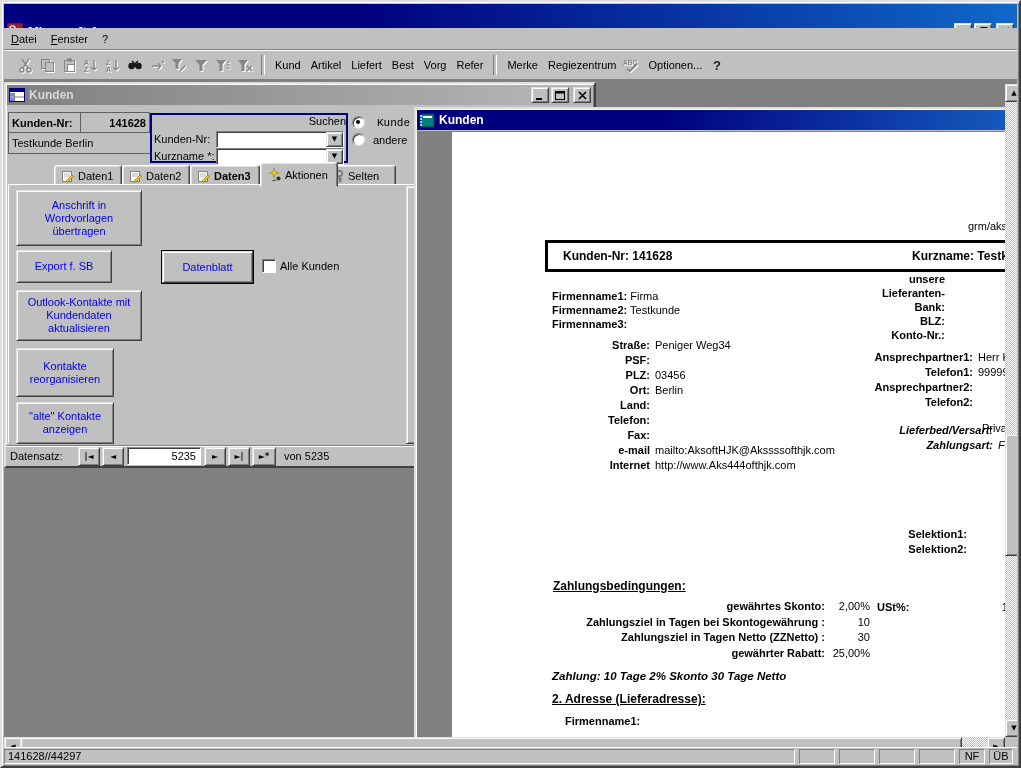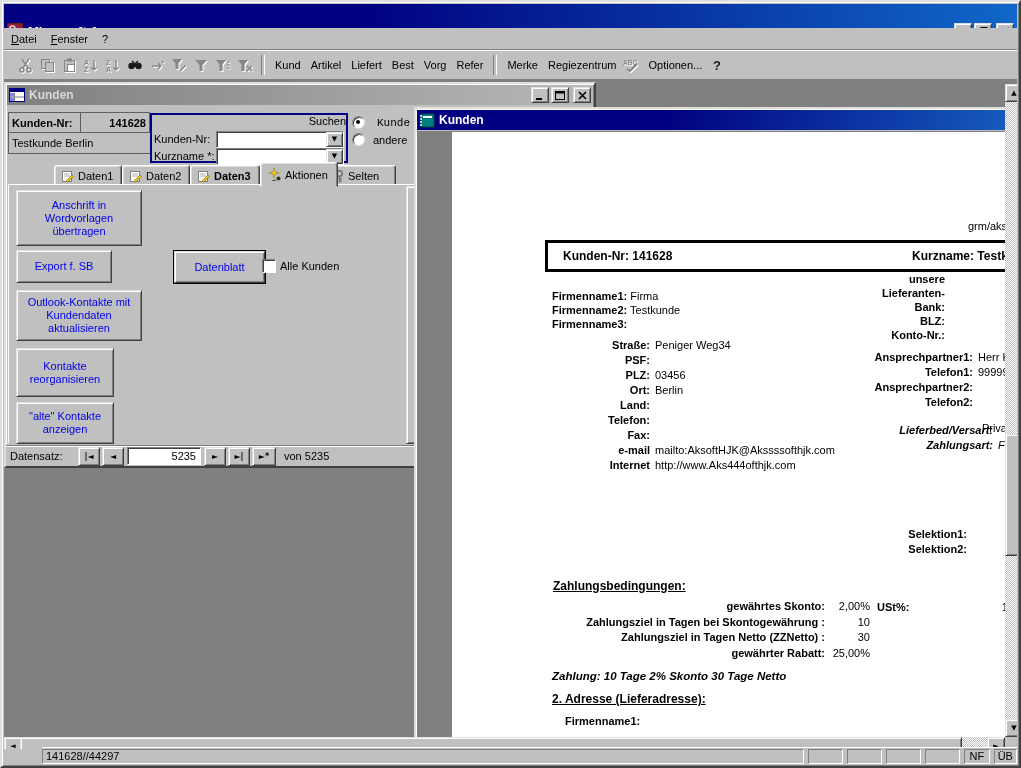--- a/index.html
+++ b/index.html
@@ -68,21 +68,21 @@
        border-color:#fff #404040 #c0c0c0 #fff;border-radius:3px 3px 0 0;
        box-shadow:inset -1px 0 0 #808080, inset 1px 1px 0 #dfdfdf;
        display:flex;align-items:center;padding:0 6px;gap:4px;margin-left:40px;}
   .tab.active{height:23px;z-index:3;}
   .tabpage{position:absolute;background:#c0c0c0;border-top:1px solid #fff;border-left:1px solid #fff;
        box-shadow:inset -1px 0 0 #404040;}
 
   .formbtn{position:absolute;background:#c0c0c0;border:1px solid;border-color:#dfdfdf #404040 #404040 #dfdfdf;
        box-shadow:inset 1px 1px 0 #fff, inset -1px -1px 0 #808080;
        color:#0000e8;display:flex;align-items:center;justify-content:center;text-align:center;line-height:13px;}
-  .formbtn.default{outline:1px solid #000;margin-left:12px;}
+  .formbtn.default{outline:1px solid #000;}
   .checkbox{width:12px;height:12px;background:#fff;border:1px solid;border-color:#808080 #fff #fff #808080;
        box-shadow:inset 1px 1px 0 #404040;}
 
   .navbar{position:absolute;border-top:1px solid #808080;box-shadow:inset 0 1px 0 #fff;background:#c0c0c0;
        display:flex;align-items:center;padding-left:4px;}
   .navbtn{width:20px;height:17px;display:flex;align-items:center;justify-content:center;
        font-family:"DejaVu Sans",sans-serif;font-size:8px;font-weight:bold;}
   .navbox{width:64px;height:16px;background:#fff;border:1px solid;border-color:#808080 #fff #fff #808080;
        box-shadow:inset 1px 1px 0 #404040;text-align:right;padding:0 4px;line-height:16px;margin:0 3px;}
 
@@ -98,21 +98,21 @@
   .hdrbox{position:absolute;border:3px solid #000;height:26px;display:flex;align-items:center;font-weight:bold;font-size:12px;}
 
   
   .sb{position:absolute;}
   .sbbtn{position:absolute;width:16px;height:16px;display:flex;align-items:center;justify-content:center;
       font-family:"DejaVu Sans",sans-serif;font-size:7px;color:#000;}
   .sbthumb{position:absolute;}
 
   
   .statusbar{position:absolute;left:2px;right:2px;bottom:2px;height:15px;background:#c0c0c0;
-      border-top:1px solid #fff;display:flex;align-items:flex-start;gap:4px;padding-top:1px;margin-left:38px;}
+      border-top:1px solid #fff;display:flex;align-items:flex-start;gap:4px;padding-top:1px;}
   .sp{height:13px;border:1px solid;border-color:#808080 #fff #fff #808080;padding:0 3px;line-height:13px;overflow:hidden;}
 </style>
 </head>
 <body>
 
 <div class="app">
 
   <div class="titlebar">
     <span style="display:flex">
       <svg width="16" height="16">

